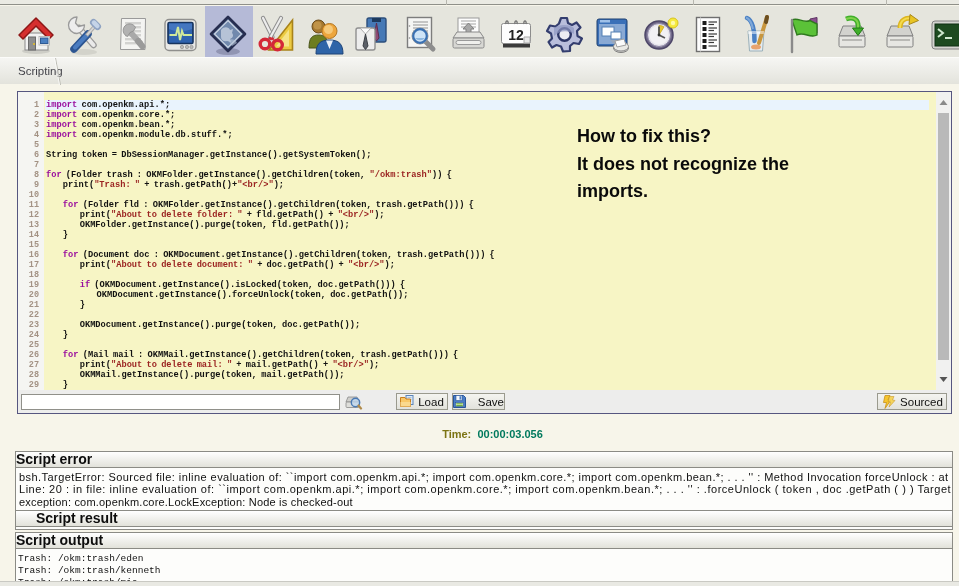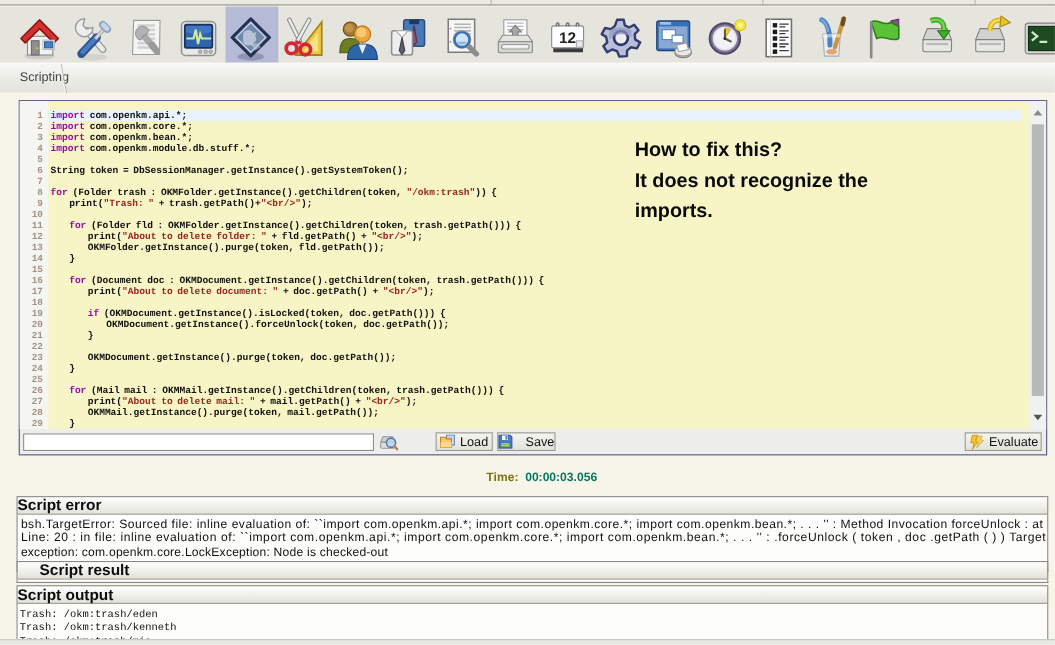--- a/index.html
+++ b/index.html
@@ -354,21 +354,21 @@
       <rect x="3.2" y="8.2" width="6.6" height="1.2" fill="#6fae3e"></rect>
       <rect x="3.2" y="10" width="6.6" height="1.2" fill="#6fae3e"></rect>
     </svg>
     <span>Save</span>
   </div>
 <div class="btn" id="evalbtn" style="left:877px;width:70px;">
     <svg width="15" height="14" viewBox="0 0 15 14">
       <path d="M4 0.5 L9 0.5 L7 5 L10 5 L4 13.5 L5.5 7.5 L2.5 7.5 Z" fill="#f6c62e" stroke="#c8901a" stroke-width="0.8"></path>
       <path d="M8.5 1.5 L13 1.5 L11.5 5 L14 5.5 L8 12 L9.5 7 L7 6.5 Z" fill="#f6d34e" stroke="#c8901a" stroke-width="0.6" opacity="0.9"></path>
     </svg>
-    <span>Evaluate</span>
+    <span>Sourced</span>
   </div>
 <div id="timerow"><span class="tl">Time:</span>&nbsp; <span class="tv">00:00:03.056</span></div>
 <div class="phead" style="top:451px;">Script error</div>
 <div class="pbody" id="errbody"><span class="e1">bsh.TargetError: Sourced file: inline evaluation of: ``import com.openkm.api.*; import com.openkm.core.*; import com.openkm.bean.*; . . . '' : Method Invocation forceUnlock : at</span><br><span class="e2">Line: 20 : in file: inline evaluation of: ``import com.openkm.api.*; import com.openkm.core.*; import com.openkm.bean.*; . . . '' : .forceUnlock ( token , doc .getPath ( ) ) Target</span><br><span class="e3">exception: com.openkm.core.LockException: Node is checked-out</span></div>
 <div class="phead" style="top:510px;padding-left:20px;">Script result</div>
 <div id="resbody"></div>
 <div class="phead" style="top:532px;">Script output</div>
 <div class="pbody" id="outbody">Trash: /okm:trash/eden<br>Trash: /okm:trash/kenneth<br>Trash: /okm:trash/mia</div>
 <div id="botstrip"></div>
 

